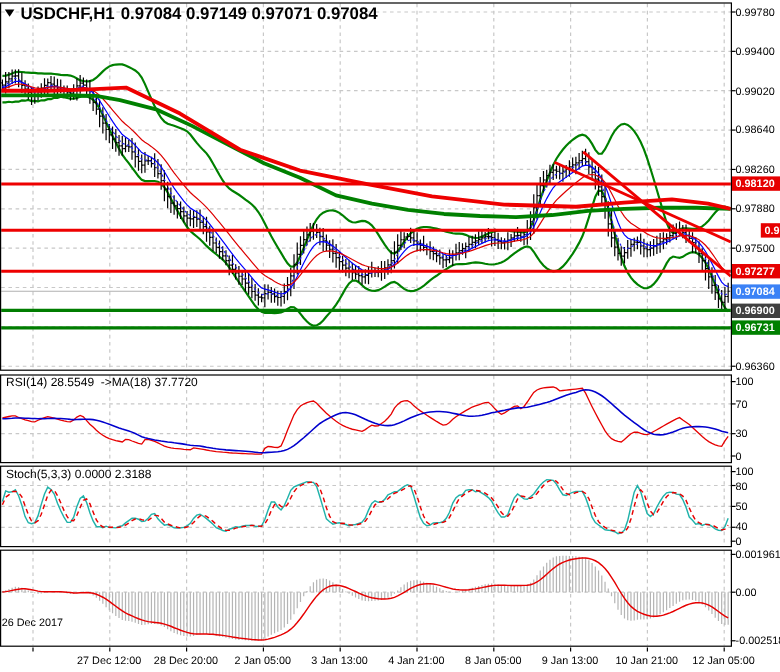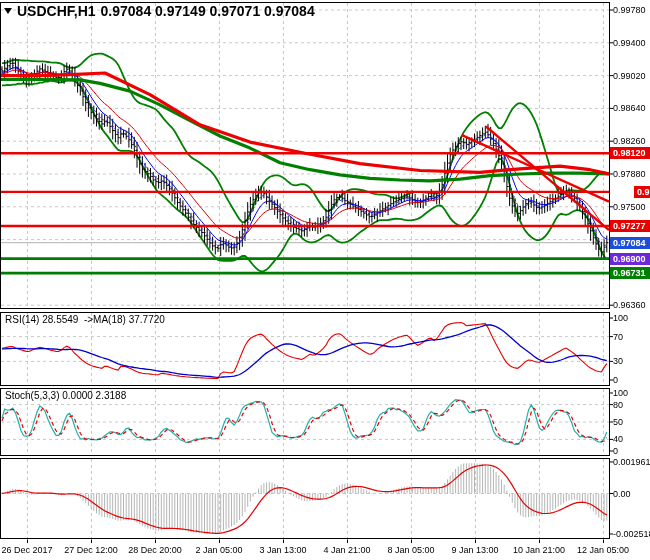--- a/index.html
+++ b/index.html
@@ -1080,24 +1080,24 @@
       <div class="lbl" style="left: 613px; top: 399.6px;">80</div>
       <div class="lbl" style="left: 613px; top: 417px;">50</div>
       <div class="lbl" style="left: 613px; top: 434.4px;">40</div>
       <div class="lbl" style="left: 613px; top: 446px;">0</div>
       <div class="lbl" style="left: 613px; top: 456.979px;">0.001961</div>
       <div class="lbl" style="left: 613px; top: 488.5px;">0.00</div>
       <div class="lbl" style="left: 613px; top: 528.974px;">-0.002518</div>
       <div class="badge" style="left: 610px; top: 147.3px; background: rgb(230, 0, 0);">0.98120</div>
       <div class="badge" style="left: 610px; top: 185.9px; background: rgb(230, 0, 0); margin-left: 24px;">0.97673</div>
       <div class="badge" style="left: 610px; top: 220px; background: rgb(230, 0, 0);">0.97277</div>
-      <div class="badge" style="left: 610px; top: 236.7px; background: #1d4ed8;">0.97084</div>
-      <div class="badge" style="left: 610px; top: 252.6px; background: #6d28d9;">0.96900</div>
+      <div class="badge" style="left: 610px; top: 236.7px; background: #3b82f6;">0.97084</div>
+      <div class="badge" style="left: 610px; top: 252.6px; background: #404040;">0.96900</div>
       <div class="badge" style="left: 610px; top: 267.2px; background: rgb(0, 128, 0);">0.96731</div>
-      <div class="tlabel" style="left: 27px; top: 545px;">26 Dec 2017</div>
+      <div class="tlabel" style="left: 27px; top: 514px;">26 Dec 2017</div>
       <div class="tlabel" style="left: 91px; top: 545px;">27 Dec 12:00</div>
       <div class="tlabel" style="left: 155px; top: 545px;">28 Dec 20:00</div>
       <div class="tlabel" style="left: 219px; top: 545px;">2 Jan 05:00</div>
       <div class="tlabel" style="left: 283px; top: 545px;">3 Jan 13:00</div>
       <div class="tlabel" style="left: 347px; top: 545px;">4 Jan 21:00</div>
       <div class="tlabel" style="left: 411px; top: 545px;">8 Jan 05:00</div>
       <div class="tlabel" style="left: 475px; top: 545px;">9 Jan 13:00</div>
       <div class="tlabel" style="left: 539px; top: 545px;">10 Jan 21:00</div>
       <div class="tlabel" style="left: 603px; top: 545px;">12 Jan 05:00</div>
     </div>

